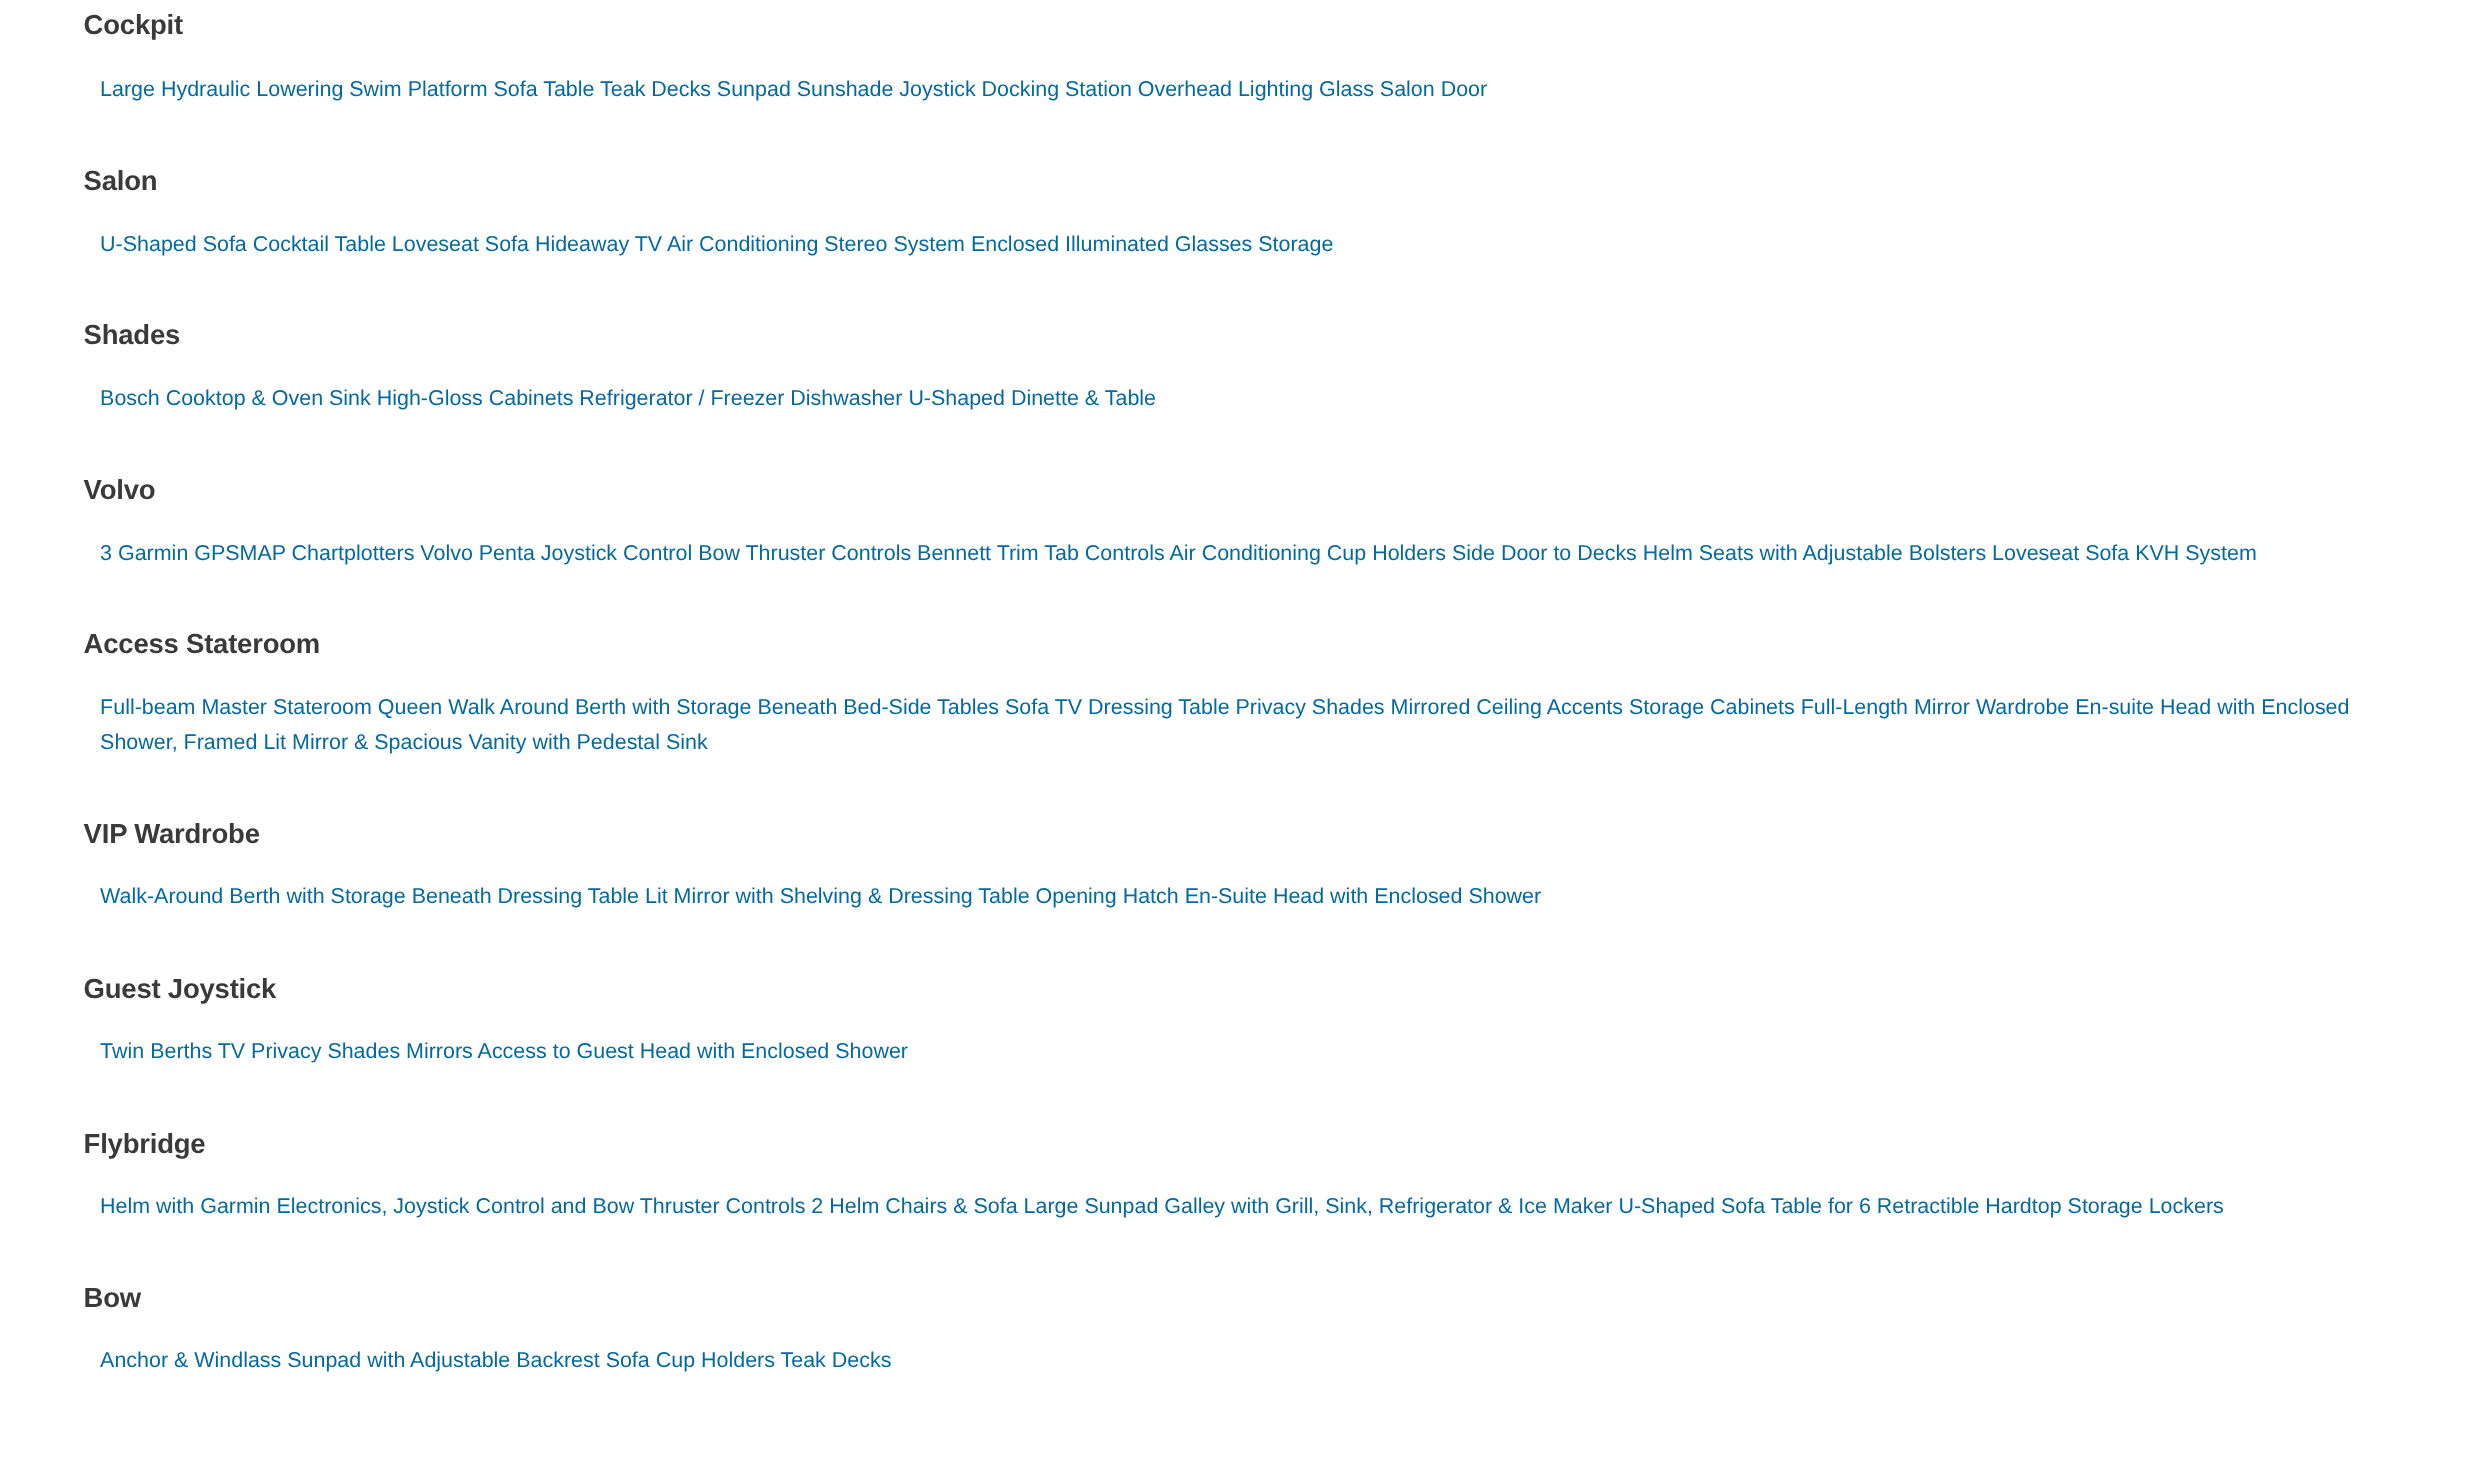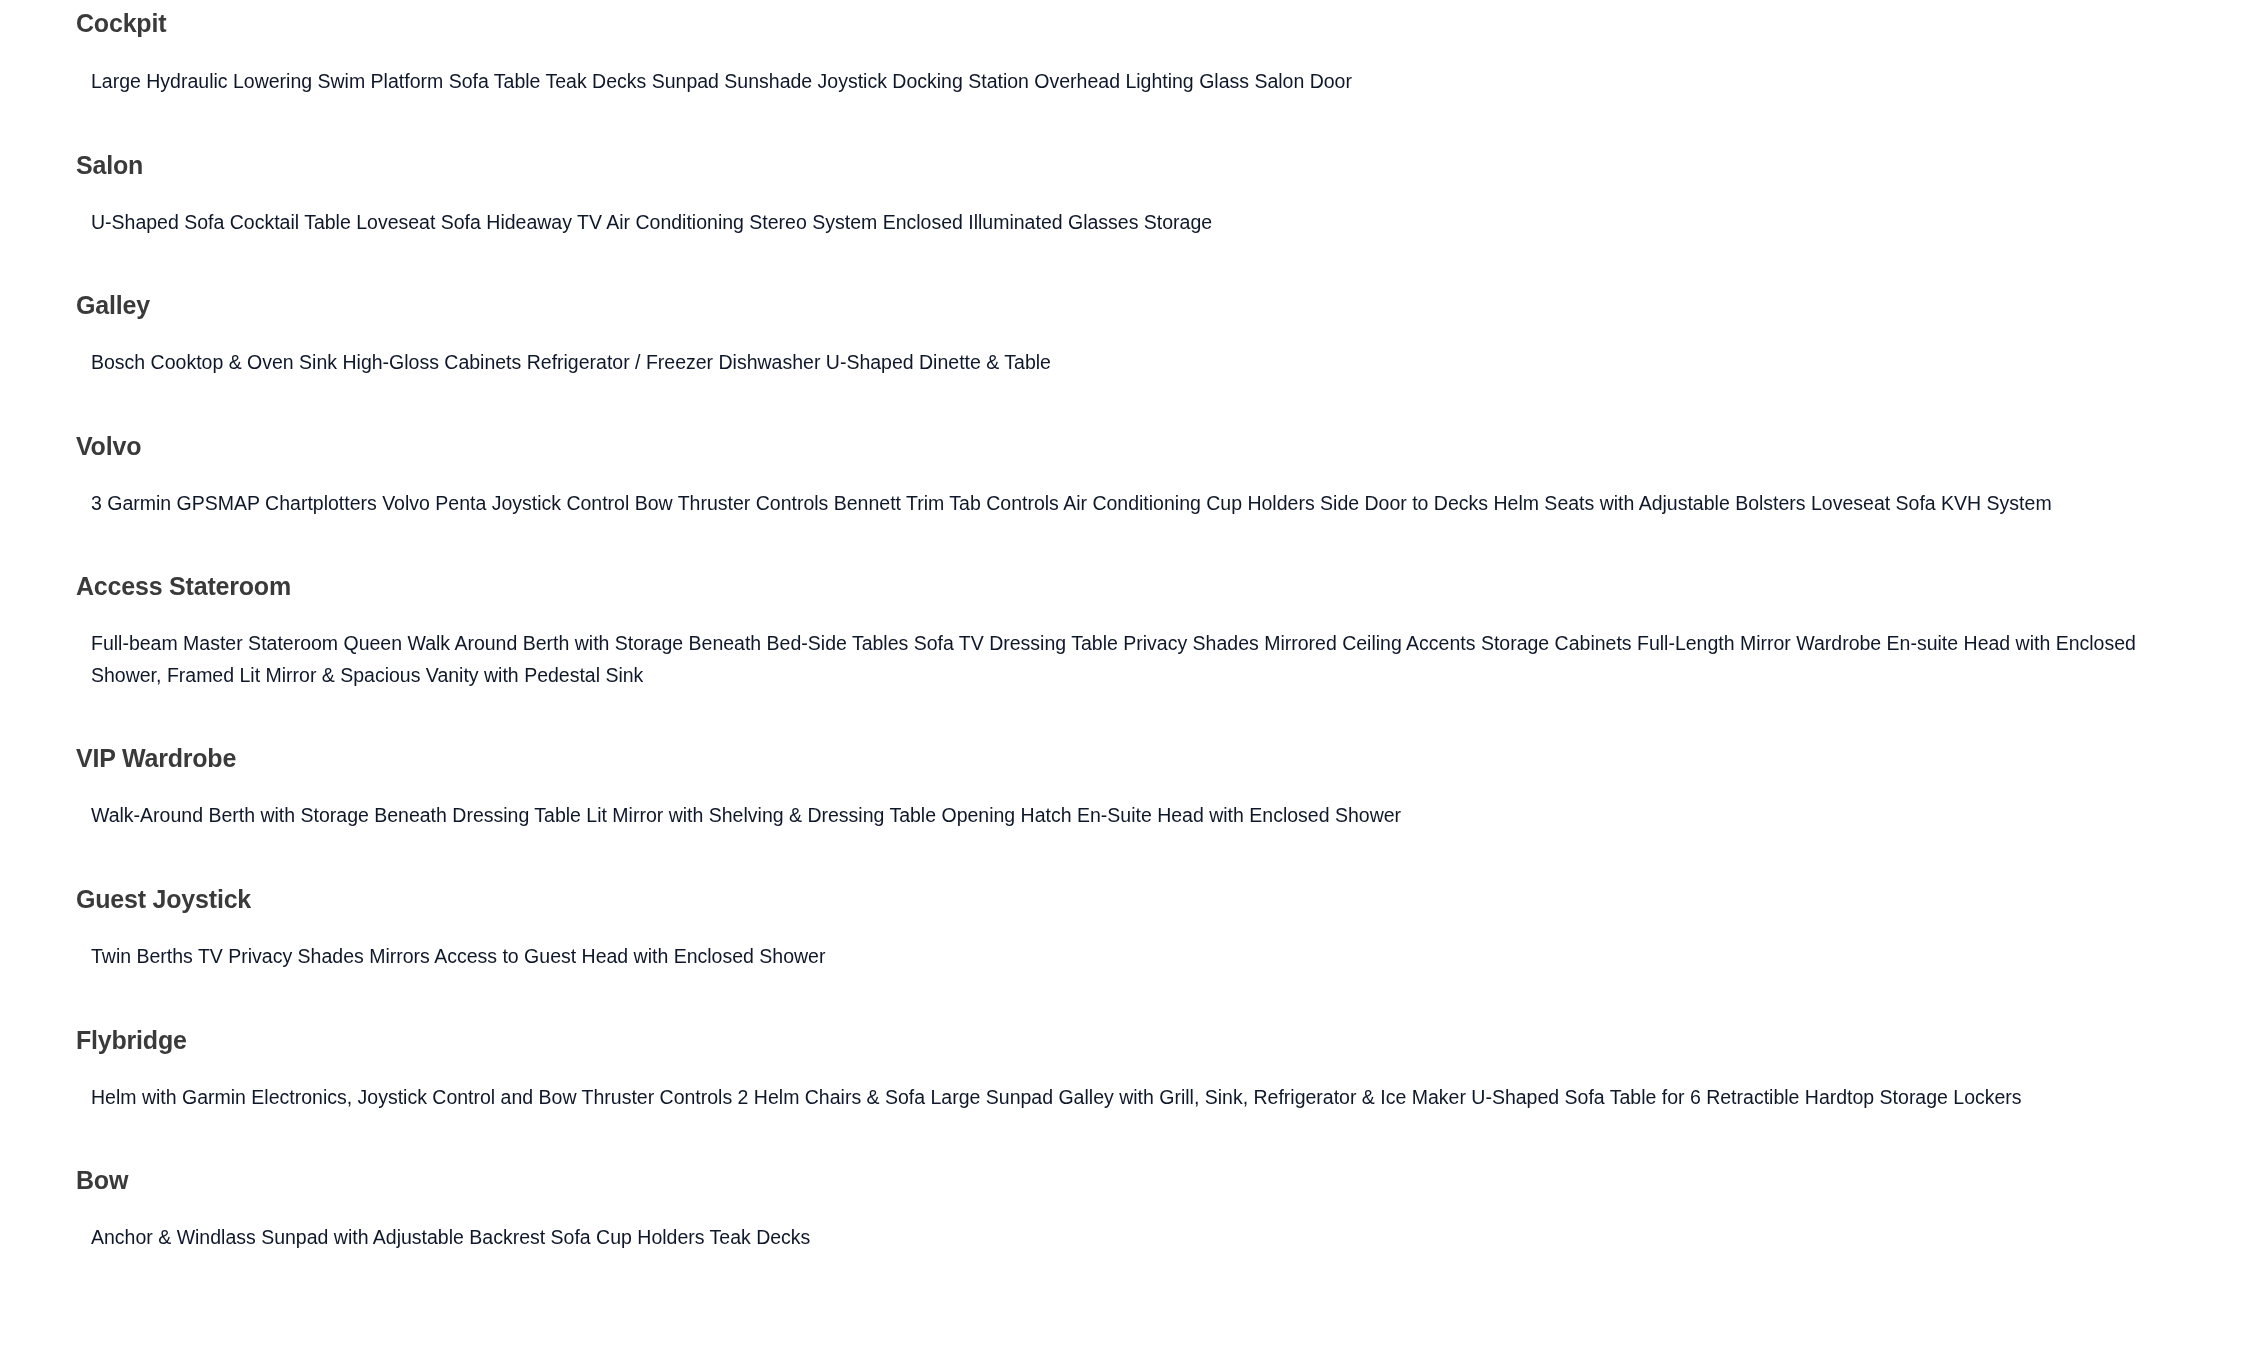--- a/index.html
+++ b/index.html
@@ -30,21 +30,21 @@
     font-weight: bold;
     color: #3a3a3a;
     letter-spacing: -0.2px;
     margin: 0;
     padding: 0;
     line-height: 1.2;
   }
   .spec-body {
     font-size: 19.5px;
     font-weight: normal;
-    color: #0f172a;
+    color: #0369a1;
     line-height: 1.62;
     margin: 0;
     padding: 0 0 0 15px;
     max-width: 2100px;
   }
   
   .s0 .spec-heading { padding-top: 8px; }
   .s0 .spec-body { padding-top: 28px; }
   .spec-section + .spec-section .spec-heading { padding-top: 52px; }
   .spec-section + .spec-section .spec-body { padding-top: 27px; }
@@ -58,21 +58,21 @@
     <h2 class="spec-heading">Cockpit</h2>
     <p class="spec-body">Large Hydraulic Lowering Swim Platform Sofa Table Teak Decks Sunpad Sunshade Joystick Docking Station Overhead Lighting Glass Salon Door</p>
   </section>
 
   <section class="spec-section">
     <h2 class="spec-heading">Salon</h2>
     <p class="spec-body">U-Shaped Sofa Cocktail Table Loveseat Sofa Hideaway TV Air Conditioning Stereo System Enclosed Illuminated Glasses Storage</p>
   </section>
 
   <section class="spec-section">
-    <h2 class="spec-heading">Galley</h2>
+    <h2 class="spec-heading">Shades</h2>
     <p class="spec-body">Bosch Cooktop &amp; Oven Sink High-Gloss Cabinets Refrigerator / Freezer Dishwasher U-Shaped Dinette &amp; Table</p>
   </section>
 
   <section class="spec-section">
     <h2 class="spec-heading">Volvo</h2>
     <p class="spec-body">3 Garmin GPSMAP Chartplotters Volvo Penta Joystick Control Bow Thruster Controls Bennett Trim Tab Controls Air Conditioning Cup Holders Side Door to Decks Helm Seats with Adjustable Bolsters Loveseat Sofa KVH System</p>
   </section>
 
   <section class="spec-section">
     <h2 class="spec-heading">Access Stateroom</h2>

